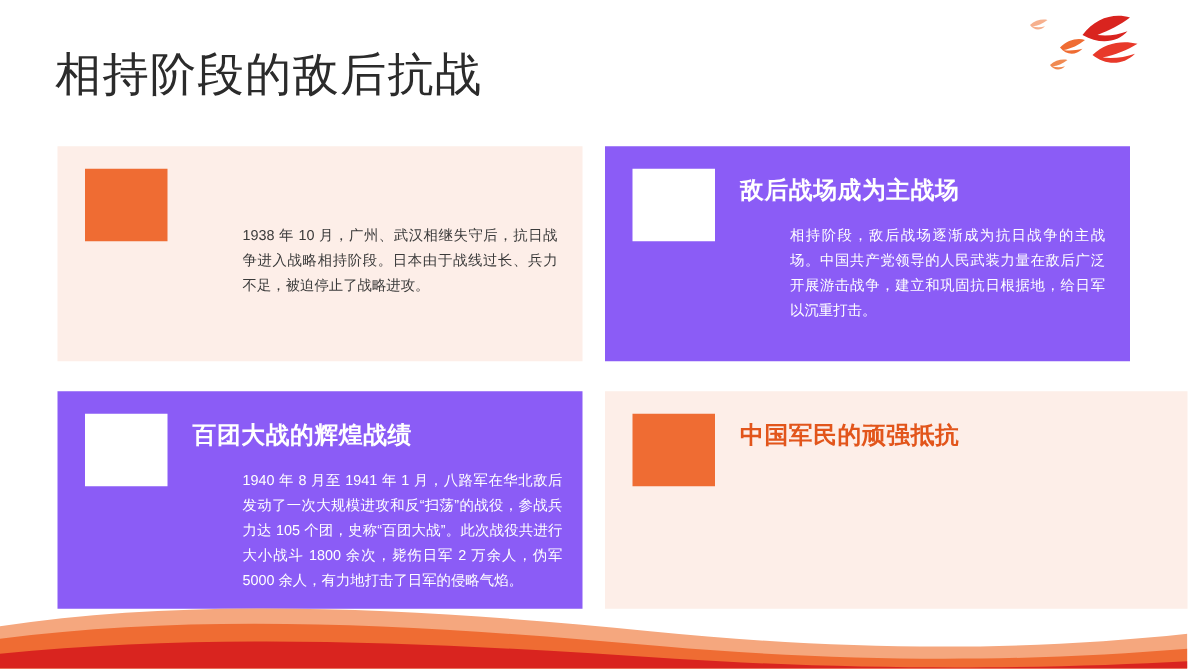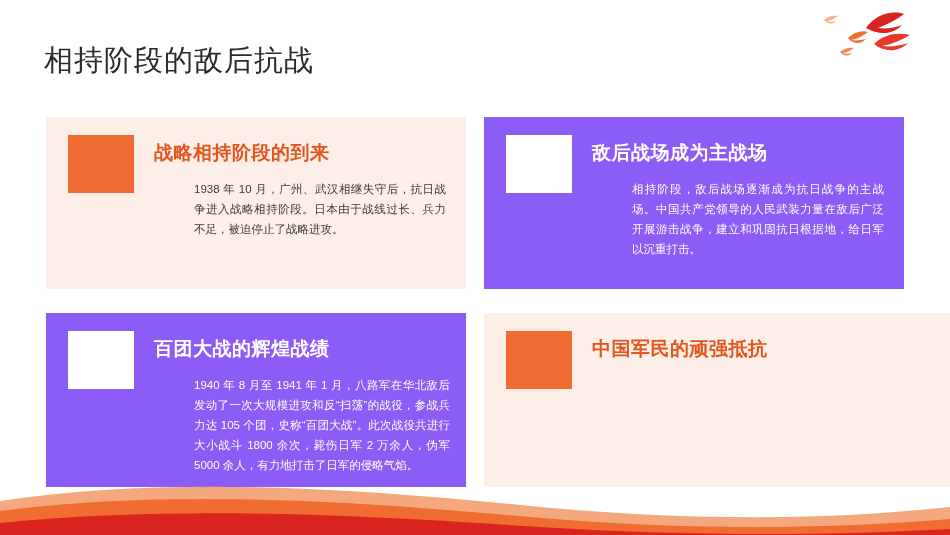--- a/index.html
+++ b/index.html
@@ -23,21 +23,21 @@
     width: 120px;
     height: 56px;
     pointer-events: none;
   }
 
   
   .page-title {
     position: absolute;
     left: 44px;
     top: 38px;
-    font-size: 29px;
+    font-size: 37px;
     line-height: 44px;
     color: #2b2b2b;
     letter-spacing: 1px;
     font-weight: normal;
     white-space: nowrap;
   }
 
   
   .cards {
     position: absolute;
@@ -116,21 +116,20 @@
   <path d="M36 44 C40 40, 46 39, 50 40 C46 43, 42 45, 38 45 C41 46, 45 46, 48 45 C44 49, 39 48, 36 44 Z" fill="#f08a52"></path>
   <path d="M20 12 C24 8, 30 7, 34 8 C30 11, 26 13, 22 13 C25 14, 29 14, 32 13 C28 17, 23 16, 20 12 Z" fill="#f5a27a" opacity="0.85"></path>
 </svg>
 
 <div class="page-title">相持阶段的敌后抗战</div>
 
 <div class="cards">
 
   <div class="card c0 light">
     <div class="card-swatch"></div>
-    <div class="card-heading">战略相持阶段的到来</div>
     <div class="card-body">1938 年 10 月，广州、武汉相继失守后，抗日战争进入战略相持阶段。日本由于战线过长、兵力不足，被迫停止了战略进攻。</div>
   </div>
 
   <div class="card c1 solid">
     <div class="card-swatch"></div>
     <div class="card-heading">敌后战场成为主战场</div>
     <div class="card-body">相持阶段，敌后战场逐渐成为抗日战争的主战场。中国共产党领导的人民武装力量在敌后广泛开展游击战争，建立和巩固抗日根据地，给日军以沉重打击。</div>
   </div>
 
   <div class="card c2 solid">

